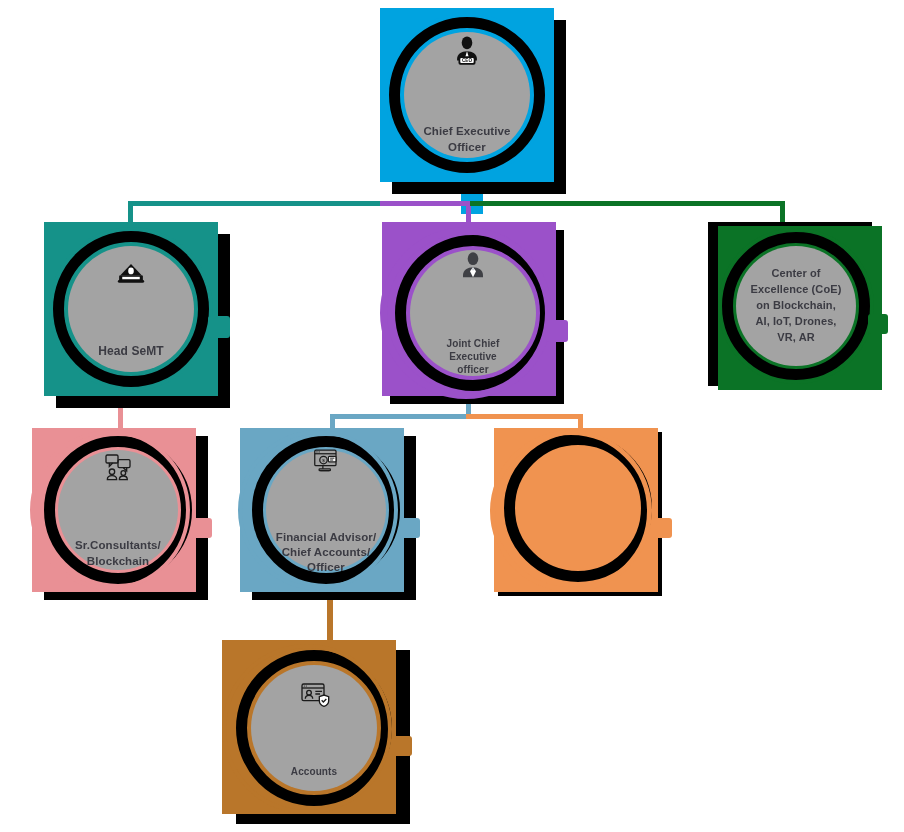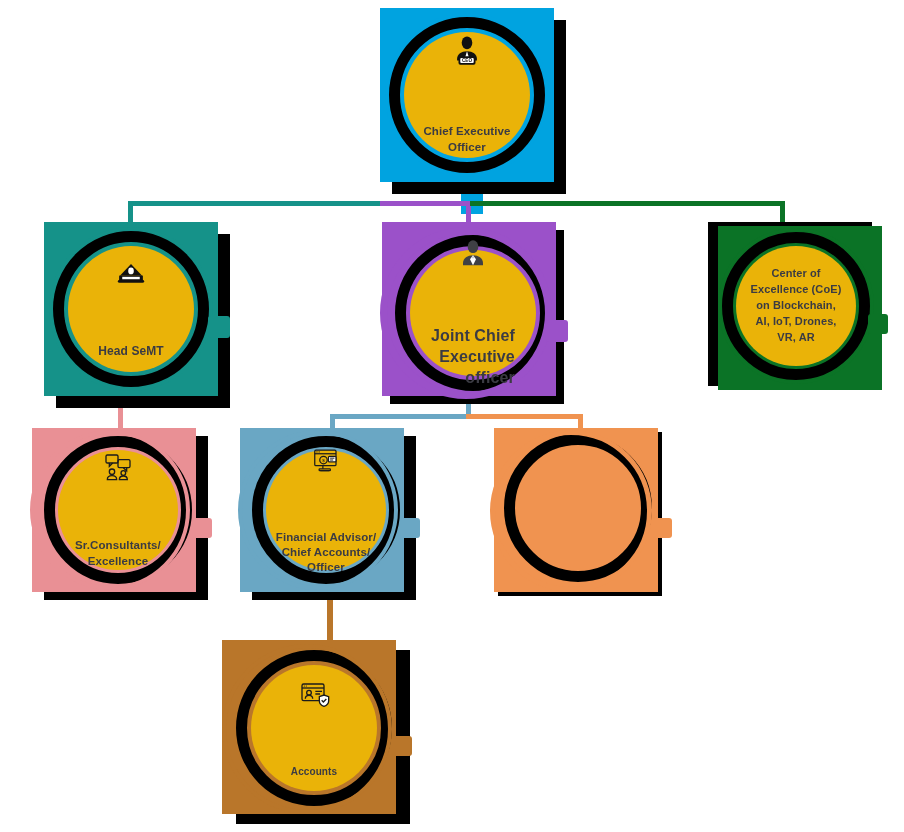--- a/index.html
+++ b/index.html
@@ -45,21 +45,21 @@
     position: absolute;
     border-radius: 50%;
     box-sizing: border-box;
     border-style: solid;
     border-color: #000000;
     background: transparent;
   }
   .node-core {          
     position: absolute;
     border-radius: 50%;
-    background: #eab308;
+    background: #a3a3a3;
     display: flex;
     flex-direction: column;
     align-items: center;
     justify-content: center;
     box-sizing: border-box;
     gap: 47px;
   }
   .node-tab {           
     position: absolute;
     border-radius: 3px;
@@ -160,21 +160,21 @@
     <div class="node-tab" style="left:164px; top:98px; width:22px; height:22px; background:#9b51c9;"></div>
     <div class="node-core" style="left:28px; top:28px; width:126px; height:126px;">
       <span class="node-icon">
         <svg width="32" height="32" viewBox="0 0 48 48" aria-hidden="true">
           <ellipse cx="24" cy="13" rx="8" ry="9.5" fill="#3f4045"></ellipse>
           <path d="M9 38c0-8 7-12 15-12s15 4 15 12v3H9z" fill="#3f4045"></path>
           <path d="M24 26l-4.5 6 4.5 9 4.5-9z" fill="#fff"></path>
           <path d="M24 26l-2 3 2 2 2-2z" fill="#c9ccd2"></path>
         </svg>
       </span>
-      <span class="node-label" style="font-size:16px;text-align:right;">Joint Chief
+      <span class="node-label" style="font-size:10px;">Joint Chief
 Executive
 officer</span>
     </div>
   </div>
 
   <div class="node" style="left:710px; top:224px; width:164px; height:164px;">
     <div class="node-shadow-sq" style="left:-2px; top:-2px; width:164px; height:164px;"></div>
     <div class="node-sq" style="left:8px; top:2px; width:164px; height:164px; background:#0b7326;"></div>
     <div class="node-ring-black" style="left:12px; top:8px; width:148px; height:148px; border-width:11px;"></div>
     <div class="node-ring-outer" style="left:8px; top:4px; width:156px; height:156px; border:3px solid #0b7326;"></div>
@@ -201,21 +201,21 @@
           <path d="M11 18l0 5 5-5" fill="none" stroke="#1b1b1b" stroke-width="2"></path>
           <rect x="24" y="13" width="18" height="12" rx="2" fill="none" stroke="#1b1b1b" stroke-width="2"></rect>
           <path d="M37 25l0 5-5-5" fill="none" stroke="#1b1b1b" stroke-width="2"></path>
           <circle cx="15" cy="31" r="4" fill="none" stroke="#1b1b1b" stroke-width="2"></circle>
           <path d="M8 43c0-4 3-6 7-6s7 2 7 6z" fill="none" stroke="#1b1b1b" stroke-width="2"></path>
           <circle cx="32" cy="33" r="3.5" fill="none" stroke="#1b1b1b" stroke-width="2"></circle>
           <path d="M26 43c0-3.5 2.5-5.5 6-5.5s6 2 6 5.5z" fill="none" stroke="#1b1b1b" stroke-width="2"></path>
         </svg>
       </span>
       <span class="node-label" style="font-size:11.5px;">Sr.Consultants/
-Excellence</span>
+Blockchain</span>
     </div>
   </div>
 
   <div class="node" style="left:240px; top:428px; width:164px; height:164px;">
     <div class="node-shadow-sq" style="left:12px; top:8px; width:164px; height:164px;"></div>
     <div class="node-sq" style="width:164px; height:164px; background:#6aa7c4;"></div>
     <div class="node-ring-black" style="left:12px; top:8px; width:148px; height:148px; border-width:11px;"></div>
     <div class="node-ring-outer" style="left:-2px; top:2px; width:160px; height:160px; border:4px solid #6aa7c4;"></div>
     <div class="node-tab" style="left:160px; top:90px; width:20px; height:20px; background:#6aa7c4;"></div>
     <div class="node-core" style="left:26px; top:22px; width:120px; height:120px;">

